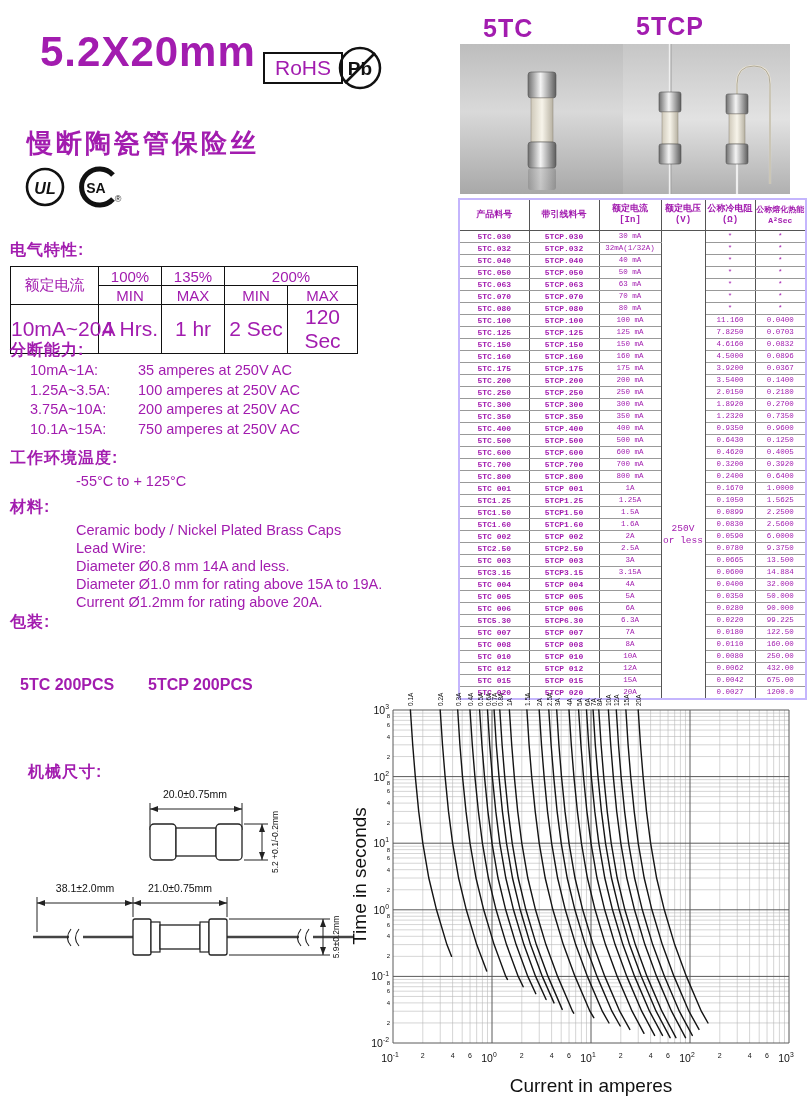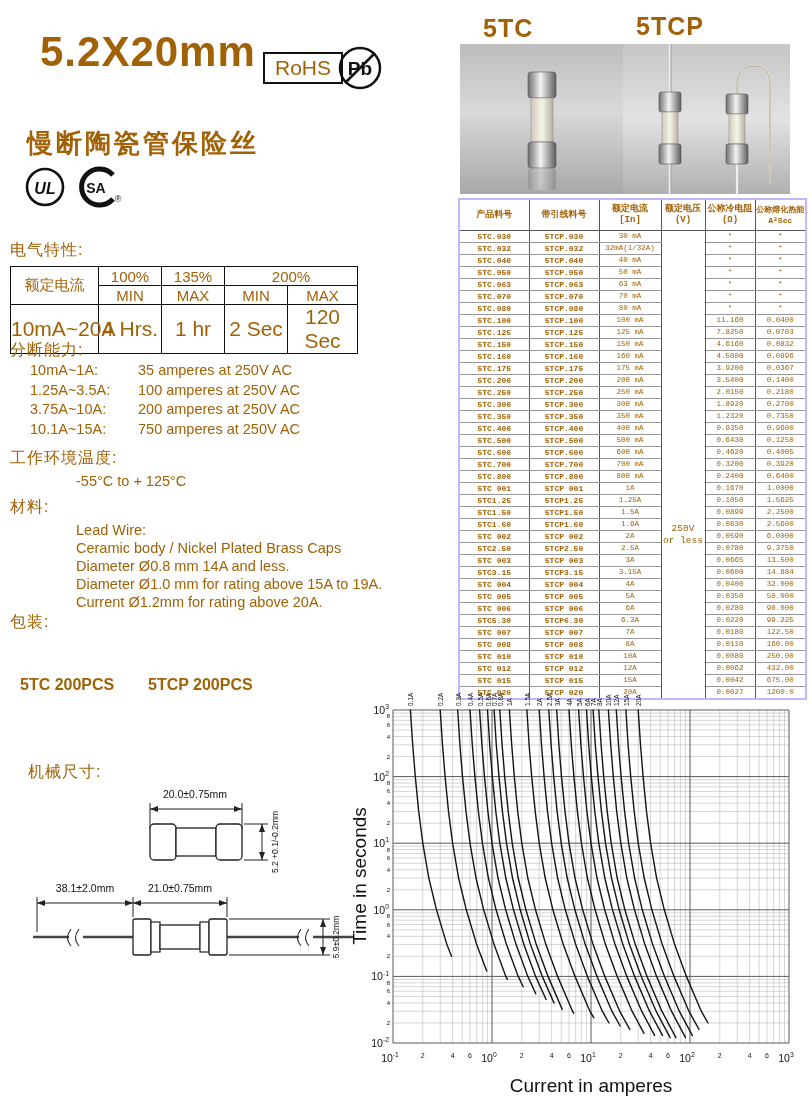--- a/index.html
+++ b/index.html
@@ -1,23 +1,23 @@
 <!DOCTYPE html>
 <html><head>
 <meta charset="utf-8">
 <style>
   html,body{margin:0;padding:0;background:#e8e8e8;}
-  .page{position:relative;width:810px;height:1108px;background:#fff;color:#a16207;
+  .page{position:relative;width:810px;height:1108px;background:#fff;color:#a21caf;
         font-family:"Liberation Sans","DejaVu Sans",sans-serif;overflow:hidden;margin:0 auto;}
   .abs{position:absolute;}
   .big-title{left:40px;top:28px;font-size:42px;font-weight:bold;letter-spacing:1px;}
   .rohs-badge{left:263px;top:52px;border:2px solid #111;font-size:21px;padding:2px 10px;font-weight:500;}
   .subtitle{left:27px;top:126px;font-size:26px;font-weight:bold;letter-spacing:3px;}
   .photo-label{font-size:25px;font-weight:600;letter-spacing:1px;}
-  .sec-head{font-weight:normal;font-size:16px;letter-spacing:1px;}
+  .sec-head{font-weight:bold;font-size:16px;letter-spacing:1px;}
   .body-txt{font-size:14.5px;margin-left:46px;}
   
   table.etable{border-collapse:collapse;table-layout:fixed;width:347px;}
   table.etable td,table.etable th{border:1.5px solid #111;text-align:center;font-weight:normal;
       font-size:15px;height:18px;padding:0;}
   table.etable .drow td{font-size:21px;height:21px;}
   
   table.stable{border-collapse:collapse;table-layout:fixed;width:347px;border:2px solid #c4b5fd;font-family:Liberation Mono, monospace;}
   table.stable th{border:1px solid #555;font-size:9px;font-weight:bold;padding:1px 0;line-height:11px;height:28px;}
   table.stable th.small{font-size:8px;margin-top:32px;}
@@ -146,22 +146,22 @@
     <div><span class="rg">1.25A~3.5A:</span><span>100 amperes at 250V AC</span></div>
     <div><span class="rg">3.75A~10A:</span><span>200 amperes at 250V AC</span></div>
     <div><span class="rg">10.1A~15A:</span><span>750 amperes at 250V AC</span></div>
   </div>
 
   <div class="abs sec-head" style="left:10px;top:448px">工作环境温度:</div>
   <div class="abs body-txt" style="left:30px;top:473px">-55°C to + 125°C</div>
 
   <div class="abs sec-head" style="left:10px;top:497px">材料:</div>
   <div class="abs body-txt" style="left:30px;top:521px;line-height:18px">
+    <div>Ceramic body / Nickel Plated Brass Caps</div>
     <div>Lead Wire:</div>
-    <div>Ceramic body / Nickel Plated Brass Caps</div>
     <div>Diameter Ø0.8 mm 14A and less.</div>
     <div>Diameter Ø1.0 mm for rating above 15A to 19A.</div>
     <div>Current Ø1.2mm for rating above 20A.</div>
   </div>
 
   <div class="abs sec-head" style="left:10px;top:612px">包装:</div>
   <div class="abs" style="left:20px;top:676px;font-size:16px;font-weight:bold">5TC 200PCS</div>
   <div class="abs" style="left:148px;top:676px;font-size:16px;font-weight:bold">5TCP 200PCS</div>
 
   <table class="stable abs" style="left:458px;top:198px">

